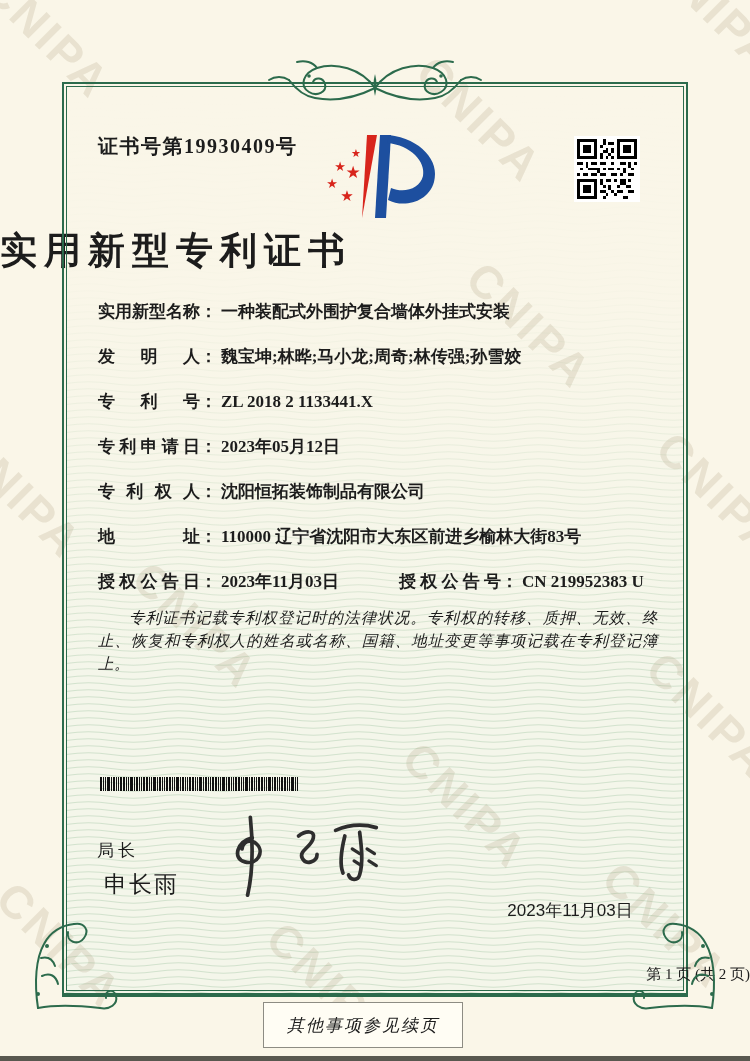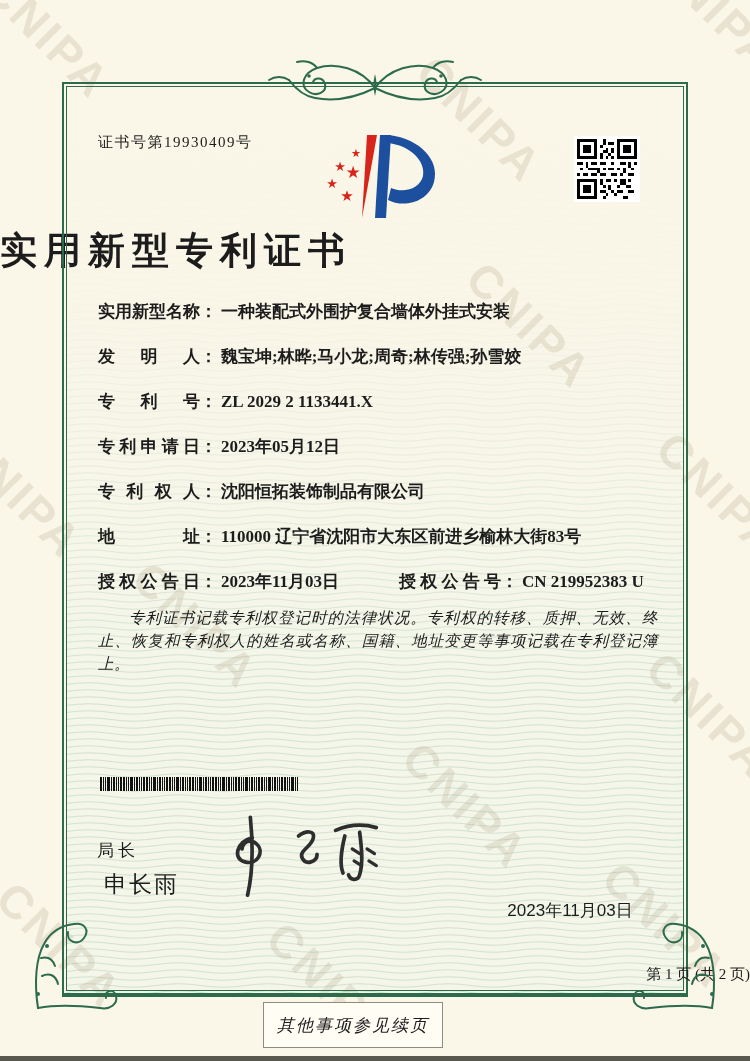--- a/index.html
+++ b/index.html
@@ -21,21 +21,21 @@
   
   .frame{position:absolute;left:62px;top:82px;width:626px;height:915px;z-index:5;
          border:2px solid #2c6b4c;border-bottom-width:4px;pointer-events:none;box-sizing:border-box;}
   .frame-inner{position:absolute;inset:2px;border:1px solid #2c6b4c;}
   .ornament{position:absolute;z-index:6;pointer-events:none;}
   .top-orn{left:265px;top:58px;}
   .corner-bl{left:28px;top:918px;}
   .corner-br{left:627px;top:918px;transform:scaleX(-1);}
   
   .content{position:absolute;inset:0;z-index:4;}
-  .cert-no{position:absolute;left:98px;top:133px;font-size:15px;letter-spacing:1.5px;}
+  .cert-no{position:absolute;left:98px;top:133px;font-size:20px;letter-spacing:1.5px;font-weight:bold;}
   .logo{position:absolute;left:293px;top:131px;width:150px;height:90px;}
   .qr{position:absolute;left:574px;top:136px;width:66px;height:66px;background:#fff;padding:3px;box-sizing:border-box;}
   .title{position:absolute;left:0;right:0;top:226px;font-size:37px;
          font-weight:bold;letter-spacing:7px;}
   .fields{position:absolute;left:98px;top:301px;width:562px;font-size:17px;}
   .frow{line-height:21px;margin-bottom:24px;white-space:nowrap;font-weight:bold;}
   .flabel{display:inline-block;width:102px;text-align:justify;text-align-last:justify;vertical-align:top;}
   .colon{display:inline-block;margin-right:4px;}
   .grant-row{display:flex;gap:36px;}
   .grant-pair2{margin-left:24px;}
@@ -44,21 +44,21 @@
   .paras p{margin:0 0 5px 0;text-indent:2em;}
   .barcode{position:absolute;left:100px;top:777px;width:198px;height:14px;}
   .signer-title{position:absolute;left:97px;top:839px;font-family:Liberation Mono, monospace;
                 font-size:17px;letter-spacing:4px;}
   .signer-name{position:absolute;left:104px;top:869px;font-family:"Liberation Sans","DejaVu Sans",sans-serif;
                font-size:23px;letter-spacing:2px;}
   .signature{position:absolute;left:215px;top:810px;}
   .issue-date{position:absolute;left:480px;top:899px;width:180px;text-align:center;
               font-family:"Liberation Sans","DejaVu Sans",sans-serif;font-size:17px;}
   .page-indicator{position:absolute;left:0;right:0;top:965px;text-align:right;font-size:15px;z-index:5;}
-  .cont-box{position:absolute;left:263px;top:1002px;width:180px;height:46px;z-index:7;
+  .cont-box{position:absolute;left:263px;top:1002px;width:200px;height:46px;z-index:7;
             background:#fffdf4;border:1px solid #8d8c83;display:flex;align-items:center;
             justify-content:center;font-size:17px;font-style:italic;letter-spacing:2px;box-sizing:border-box;}
   .viewer-gap{position:absolute;left:0;right:0;bottom:0;height:5px;background:#59584f;z-index:8;}
 </style>
 </head>
 <body>
 
 <div class="page">
 
   <svg class="pattern" width="618" height="907">
@@ -158,21 +158,21 @@
     <div class="title">实用新型专利证书</div>
 
     <div class="fields">
       <div class="frow">
         <span class="flabel">实用新型名称</span><span class="colon">：</span><span class="fvalue">一种装配式外围护复合墙体外挂式安装</span>
       </div>
       <div class="frow">
         <span class="flabel">发明人</span><span class="colon">：</span><span class="fvalue">魏宝坤;林晔;马小龙;周奇;林传强;孙雪姣</span>
       </div>
       <div class="frow">
-        <span class="flabel">专利号</span><span class="colon">：</span><span class="fvalue">ZL 2029 2 1133441.X</span>
+        <span class="flabel">专利号</span><span class="colon">：</span><span class="fvalue">ZL 2018 2 1133441.X</span>
       </div>
       <div class="frow">
         <span class="flabel">专利申请日</span><span class="colon">：</span><span class="fvalue">2023年05月12日</span>
       </div>
       <div class="frow">
         <span class="flabel">专利权人</span><span class="colon">：</span><span class="fvalue">沈阳恒拓装饰制品有限公司</span>
       </div>
       <div class="frow">
         <span class="flabel">地址</span><span class="colon">：</span><span class="fvalue">110000 辽宁省沈阳市大东区前进乡榆林大街83号</span>
       </div>

